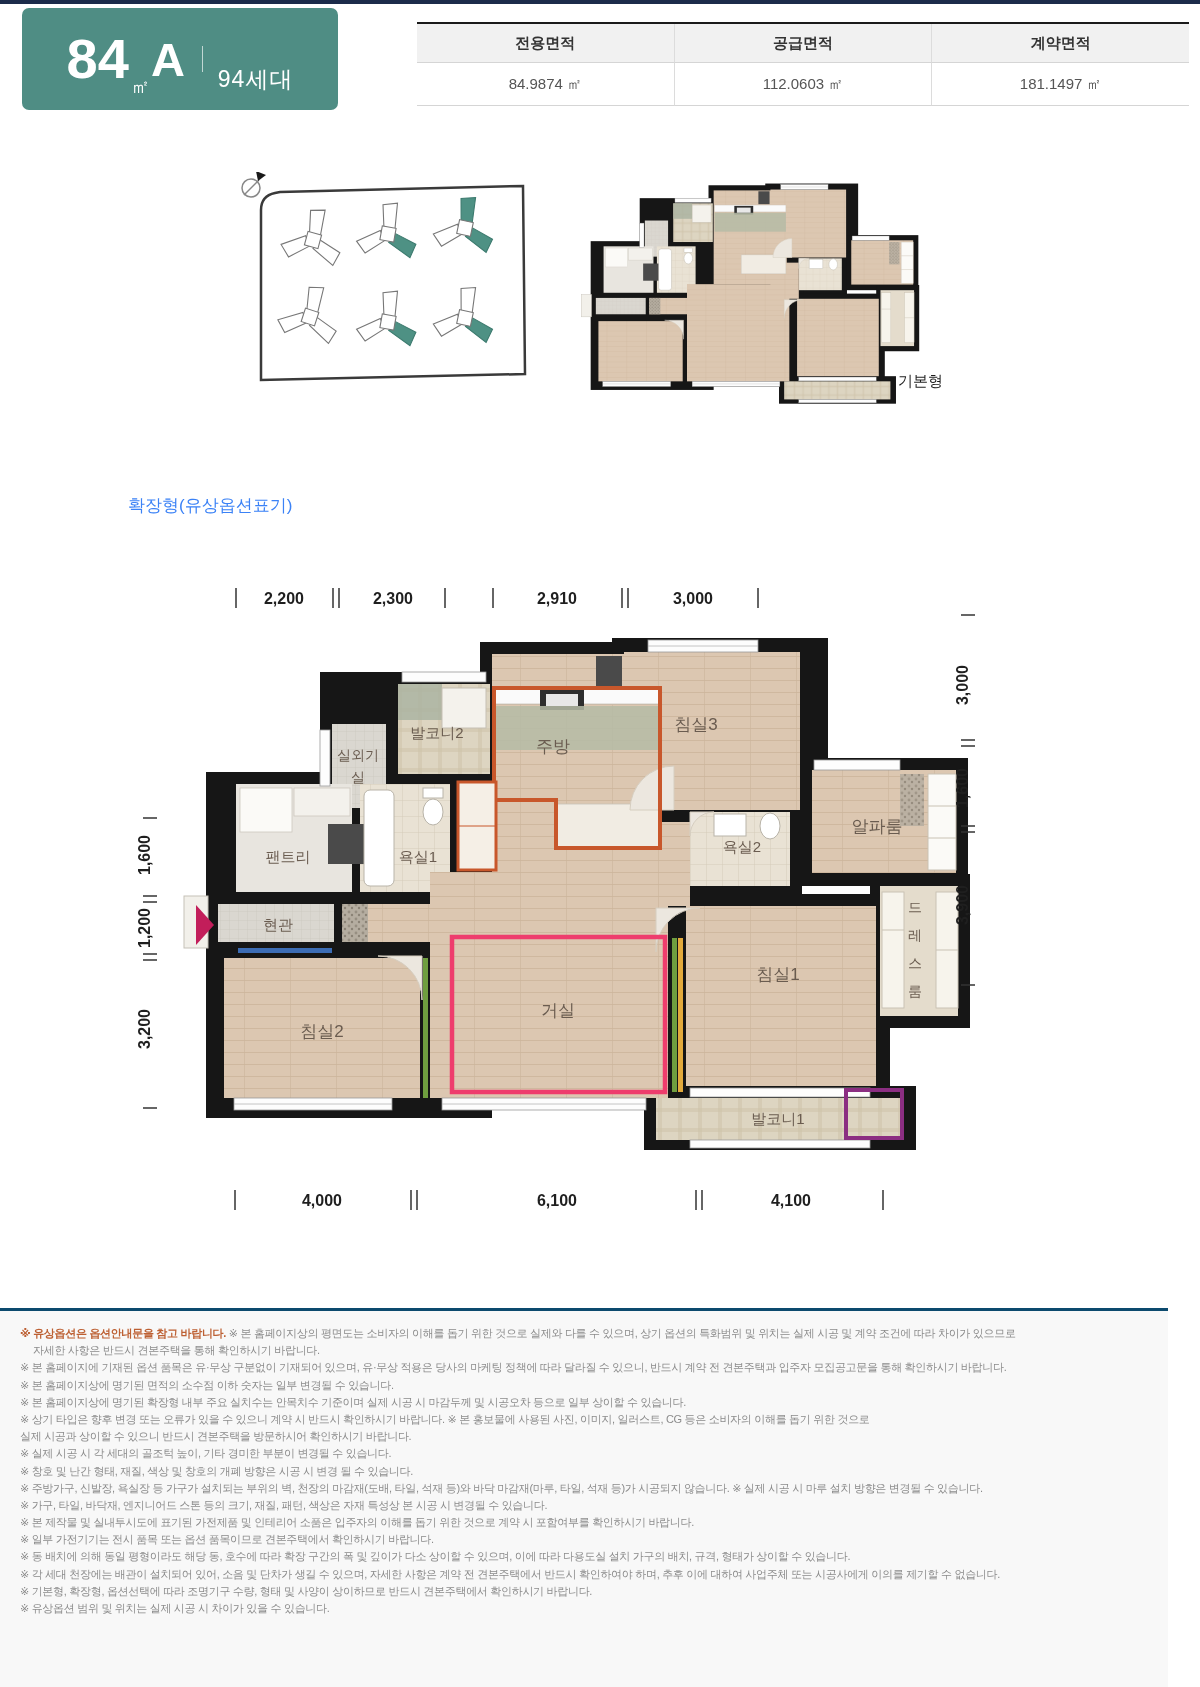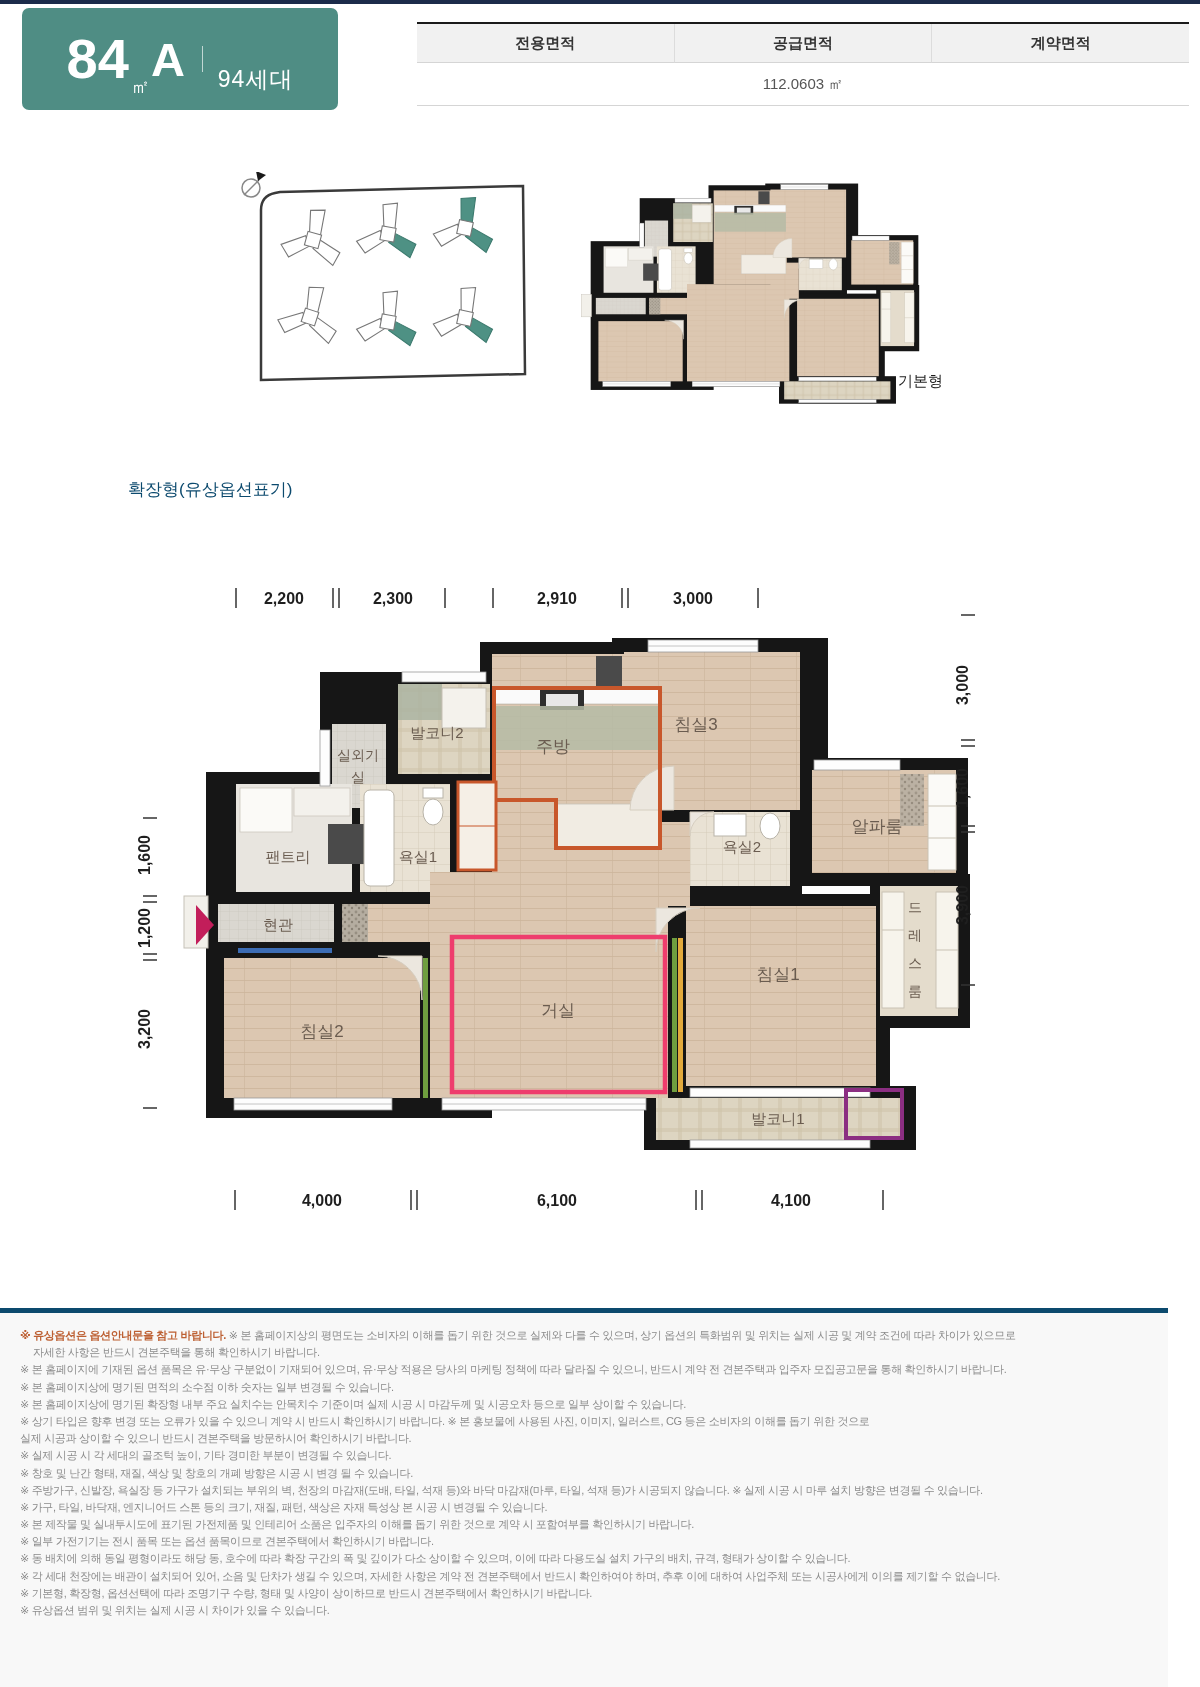--- a/index.html
+++ b/index.html
@@ -17,24 +17,24 @@
   
   .area-table{position:absolute;left:417px;top:22px;width:772px;border-top:2px solid #1a1a1a;}
   .at-row{display:flex;}
   .at-cell{flex:1;text-align:center;border-left:1px solid #dcdcdc;}
   .at-cell:first-child{border-left:none;}
   .at-head .at-cell{height:38px;line-height:38px;background:#f1f1f1;font-size:15px;font-weight:600;color:#333;
                     border-bottom:1px solid #d5d5d5;}
   .at-val .at-cell{height:42px;line-height:42px;background:#fff;font-size:15px;color:#555;
                    border-bottom:1px solid #d5d5d5;}
   .svg-abs{position:absolute;}
-  .exp-title{position:absolute;left:128px;top:478px;font-size:17px;font-weight:500;color:#0c4a6e;}
+  .exp-title{position:absolute;left:128px;top:494px;font-size:17px;font-weight:500;color:#3b82f6;}
   
   .notes{position:absolute;left:0;top:1308px;width:1168px;height:379px;background:#f8f8f8;
-         border-top:5px solid #0c4a6e;box-sizing:border-box;padding:14px 20px 0 20px;
+         border-top:3px solid #0c4a6e;box-sizing:border-box;padding:14px 20px 0 20px;
          font-size:11px;letter-spacing:-0.3px;color:#8b8b8b;}
   .note-line{height:17.2px;line-height:17.2px;white-space:nowrap;overflow:hidden;}
   .note-line.ind{padding-left:13px;}
   .note-lead{color:#bd6033;font-weight:bold;}
   
   svg text{font-family:"Liberation Sans","DejaVu Sans",sans-serif;}
   .dim{font-size:16px;font-weight:600;fill:#1f1f1f;}
   .room{fill:#6a5c50;}
 </style>
 </head>
@@ -51,21 +51,23 @@
     <span class="hh">94세대</span>
   </div>
 
   <div class="area-table">
     <div class="at-row at-head">
       <div class="at-cell">전용면적</div>
       <div class="at-cell">공급면적</div>
       <div class="at-cell">계약면적</div>
     </div>
     <div class="at-row at-val">
+      <div class="at-cell">84.9874 ㎡</div>
       <div class="at-cell">112.0603 ㎡</div>
+      <div class="at-cell">181.1497 ㎡</div>
     </div>
   </div>
 
   <svg width="0" height="0" style="position:absolute" aria-hidden="true">
     <defs>
       <pattern id="woodP" patternUnits="userSpaceOnUse" width="46" height="12">
         <rect width="46" height="12" fill="#dcc7b1"></rect>
         <line x1="0" y1="0.5" x2="46" y2="0.5" stroke="#cbb49b" stroke-width="0.8"></line>
         <rect x="22" y="0" width="1" height="12" fill="#cbb49b" opacity="0.6"></rect>
       </pattern>

